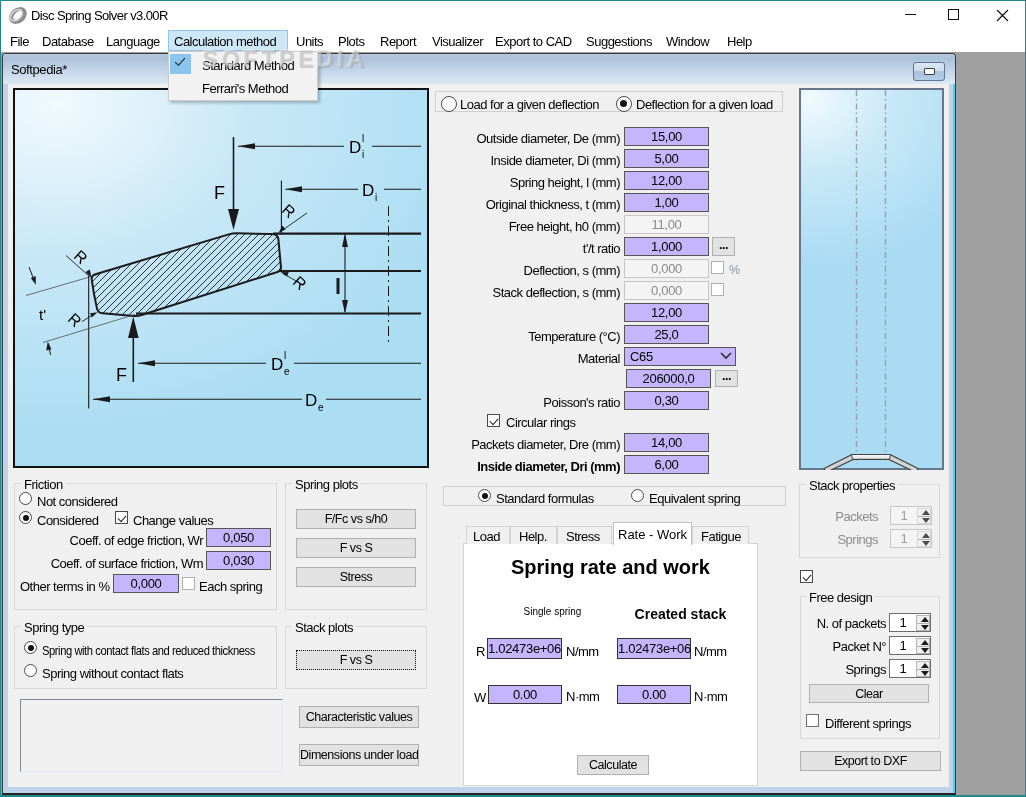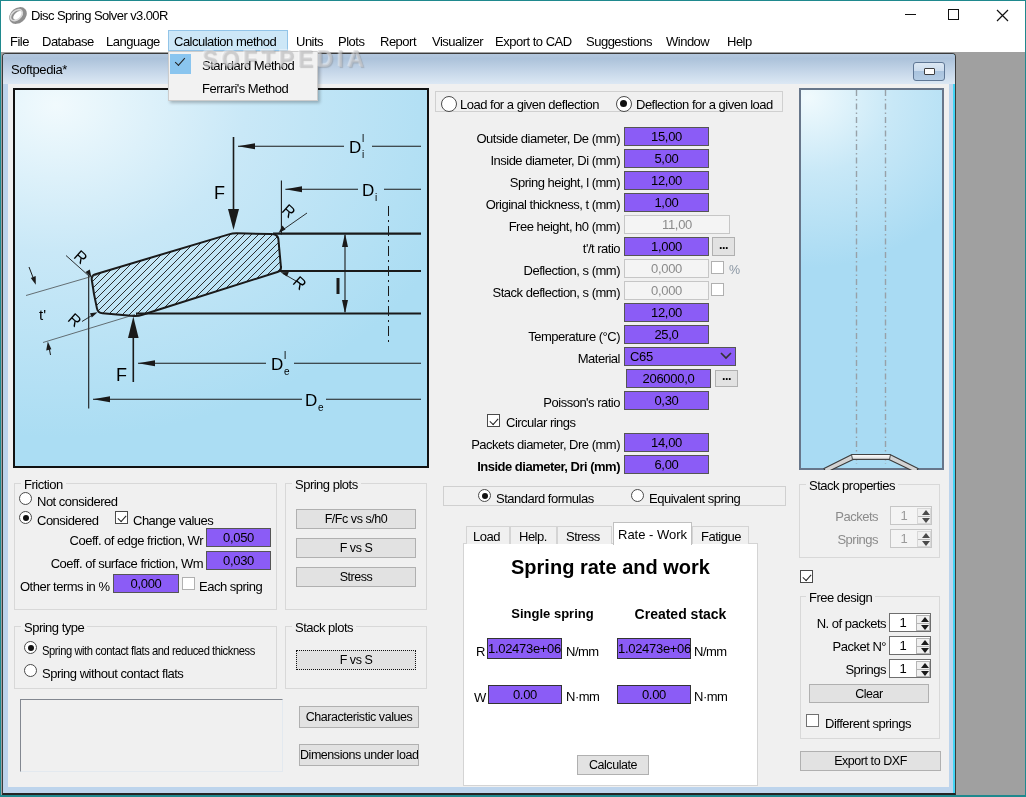--- a/index.html
+++ b/index.html
@@ -3,21 +3,21 @@
 <meta charset="utf-8">
 <style>
 * { margin:0; padding:0; box-sizing:border-box; }
 html,body { width:1026px; height:797px; overflow:hidden; }
 #page { position:absolute; top:0; left:0; width:1026px; height:797px;
   font-family:"Liberation Sans", sans-serif; font-size:12px; color:#000;
   background:#fff; }
 .abs { position:absolute; }
 .lbl { position:absolute; white-space:nowrap; font-size:13px; letter-spacing:-0.5px; line-height:15px; }
 .rlbl { position:absolute; white-space:nowrap; font-size:13px; letter-spacing:-0.5px; text-align:right; }
-.tb { position:absolute; background:#8b5cf6; border:1px solid #555; text-align:center; font-size:13px; letter-spacing:-0.3px; white-space:nowrap; }
+.tb { position:absolute; background:#c4b5fd; border:1px solid #555; text-align:center; font-size:13px; letter-spacing:-0.3px; white-space:nowrap; }
 .tbd { position:absolute; background:#f4f4f4; border:1px solid #c6c6c6; text-align:center; font-size:13px; letter-spacing:-0.3px; color:#8b8b8b; white-space:nowrap; }
 .btn { position:absolute; background:#e2e2e2; border:1px solid #b0b0b0; text-align:center; font-size:12.5px; letter-spacing:-0.45px; white-space:nowrap; overflow:hidden; }
 .grp { position:absolute; border:1px solid #d8d8d8; }
 .glab { position:absolute; background:#f0f0f0; padding:0 3px; font-size:13px; letter-spacing:-0.5px; white-space:nowrap; }
 .radio { position:absolute; width:13px; height:13px; border:1px solid #4a4a4a; border-radius:50%; background:#fff; }
 .radio.on::after { content:""; position:absolute; left:2.5px; top:2.5px; width:6px; height:6px; border-radius:50%; background:#111; }
 .radio.big { width:16px; height:16px; border-width:1.4px; }
 .radio.big.on::after { left:3px; top:3px; width:7px; height:7px; }
 .cb { position:absolute; width:13px; height:13px; border:1px solid #4a4a4a; background:#fff; }
 .cb.light { border-color:#b0b0b0; }
@@ -197,21 +197,21 @@
 
 <div class="rlbl" style="left:300px;top:131px;width:320px;">Outside diameter, De (mm)</div>
 <div class="tb" style="left:624px;top:127px;width:85px;height:19px;line-height:18px;">15,00</div>
 <div class="rlbl" style="left:300px;top:153px;width:320px;">Inside diameter, Di (mm)</div>
 <div class="tb" style="left:624px;top:149px;width:85px;height:19px;line-height:18px;">5,00</div>
 <div class="rlbl" style="left:300px;top:175px;width:320px;">Spring height, l (mm)</div>
 <div class="tb" style="left:624px;top:171px;width:85px;height:19px;line-height:18px;">12,00</div>
 <div class="rlbl" style="left:300px;top:197px;width:320px;">Original thickness, t (mm)</div>
 <div class="tb" style="left:624px;top:193px;width:85px;height:19px;line-height:18px;">1,00</div>
 <div class="rlbl" style="left:300px;top:219px;width:320px;">Free height, h0 (mm)</div>
-<div class="tbd" style="left:624px;top:215px;width:106px;height:19px;line-height:18px;">11,00</div>
+<div class="tbd" style="left:624px;top:215px;width:85px;height:19px;line-height:18px;">11,00</div>
 <div class="rlbl" style="left:300px;top:241px;width:320px;">t'/t ratio</div>
 <div class="tb" style="left:624px;top:237px;width:85px;height:19px;line-height:18px;">1,000</div>
 <div class="btn" style="left:712px;top:237px;width:23px;height:19px;line-height:14px;font-weight:bold;">...</div>
 <div class="rlbl" style="left:300px;top:263px;width:320px;">Deflection, s (mm)</div>
 <div class="tbd" style="left:624px;top:259px;width:85px;height:19px;line-height:18px;">0,000</div>
 <div class="cb light" style="left:711px;top:261px;"></div>
 <div class="lbl" style="left:729px;top:263px;color:#8a96a3;font-size:12.5px;">%</div>
 <div class="rlbl" style="left:300px;top:285px;width:320px;">Stack deflection, s (mm)</div>
 <div class="tbd" style="left:624px;top:281px;width:85px;height:19px;line-height:18px;">0,000</div>
 <div class="cb light" style="left:711px;top:283px;"></div>
@@ -285,21 +285,21 @@
 <div class="abs" style="left:557px;top:526px;width:55px;height:18px;background:#f0f0f0;border:1px solid #d4d4d4;border-bottom:none;"></div>
 <div class="abs" style="left:692px;top:526px;width:57px;height:18px;background:#f0f0f0;border:1px solid #d4d4d4;border-bottom:none;"></div>
 <div class="abs" style="left:613px;top:522px;width:79px;height:23px;background:#fff;border:1px solid #c0c0c0;border-bottom:none;"></div>
 <div class="lbl" style="left:473px;top:529px;">Load</div>
 <div class="lbl" style="left:519px;top:529px;">Help.</div>
 <div class="lbl" style="left:566px;top:529px;">Stress</div>
 <div class="lbl" style="left:618px;top:527px;letter-spacing:0;">Rate - Work</div>
 <div class="lbl" style="left:701px;top:529px;text-align:right;">Fatigue</div>
 
 <div class="abs" style="left:463px;top:556px;width:295px;text-align:center;font-size:20px;font-weight:bold;">Spring rate and work</div>
-<div class="abs" style="left:480px;top:606px;width:145px;text-align:center;font-size:13px;font-weight:bold;">Single spring</div>
+<div class="abs" style="left:480px;top:606px;width:145px;text-align:center;font-size:10px;font-weight:normal;">Single spring</div>
 <div class="abs" style="left:608px;top:606px;width:145px;text-align:center;font-size:14px;font-weight:bold;">Created stack</div>
 <div class="lbl" style="left:476px;top:644px;font-size:13px;">R</div>
 <div class="tb" style="left:487px;top:638px;width:75px;height:21px;line-height:19px;font-size:13px;border-color:#333;">1.02473e+06</div>
 <div class="lbl" style="left:566px;top:644px;font-size:13px;">N/mm</div>
 <div class="tb" style="left:617px;top:638px;width:74px;height:21px;line-height:19px;font-size:13px;border-color:#333;">1.02473e+06</div>
 <div class="lbl" style="left:694px;top:644px;font-size:13px;">N/mm</div>
 <div class="lbl" style="left:474px;top:690px;font-size:13px;">W</div>
 <div class="tb" style="left:488px;top:685px;width:74px;height:19px;line-height:18px;font-size:13px;border-color:#333;">0.00</div>
 <div class="lbl" style="left:566px;top:689px;font-size:13px;">N·mm</div>
 <div class="tb" style="left:617px;top:685px;width:74px;height:19px;line-height:18px;font-size:13px;border-color:#333;">0.00</div>

